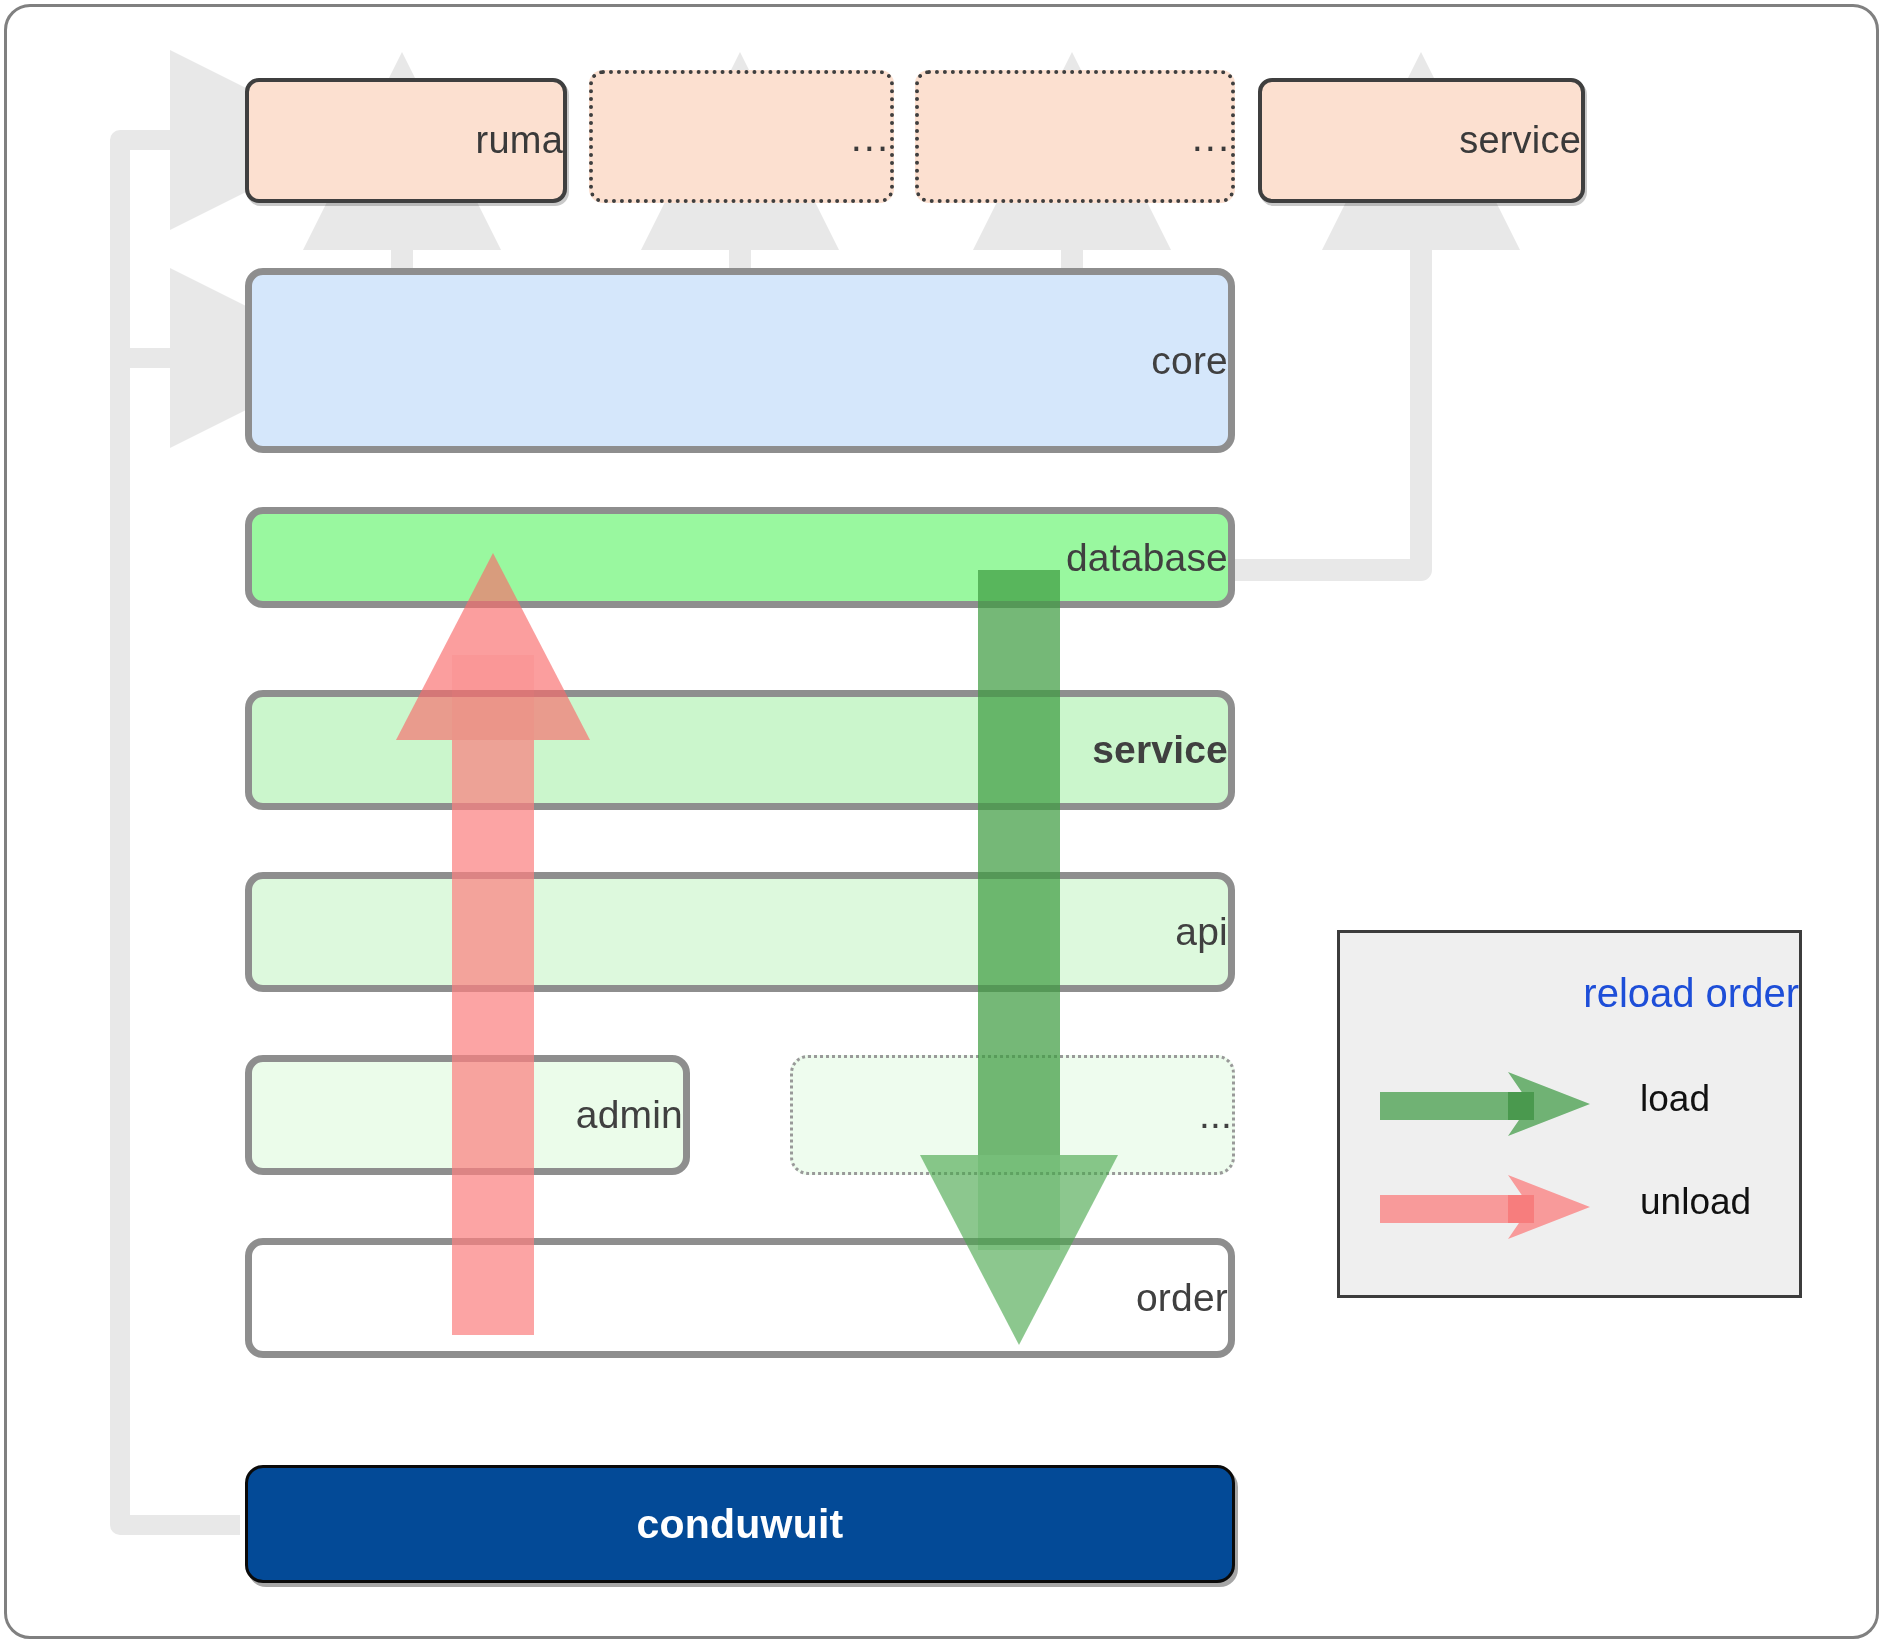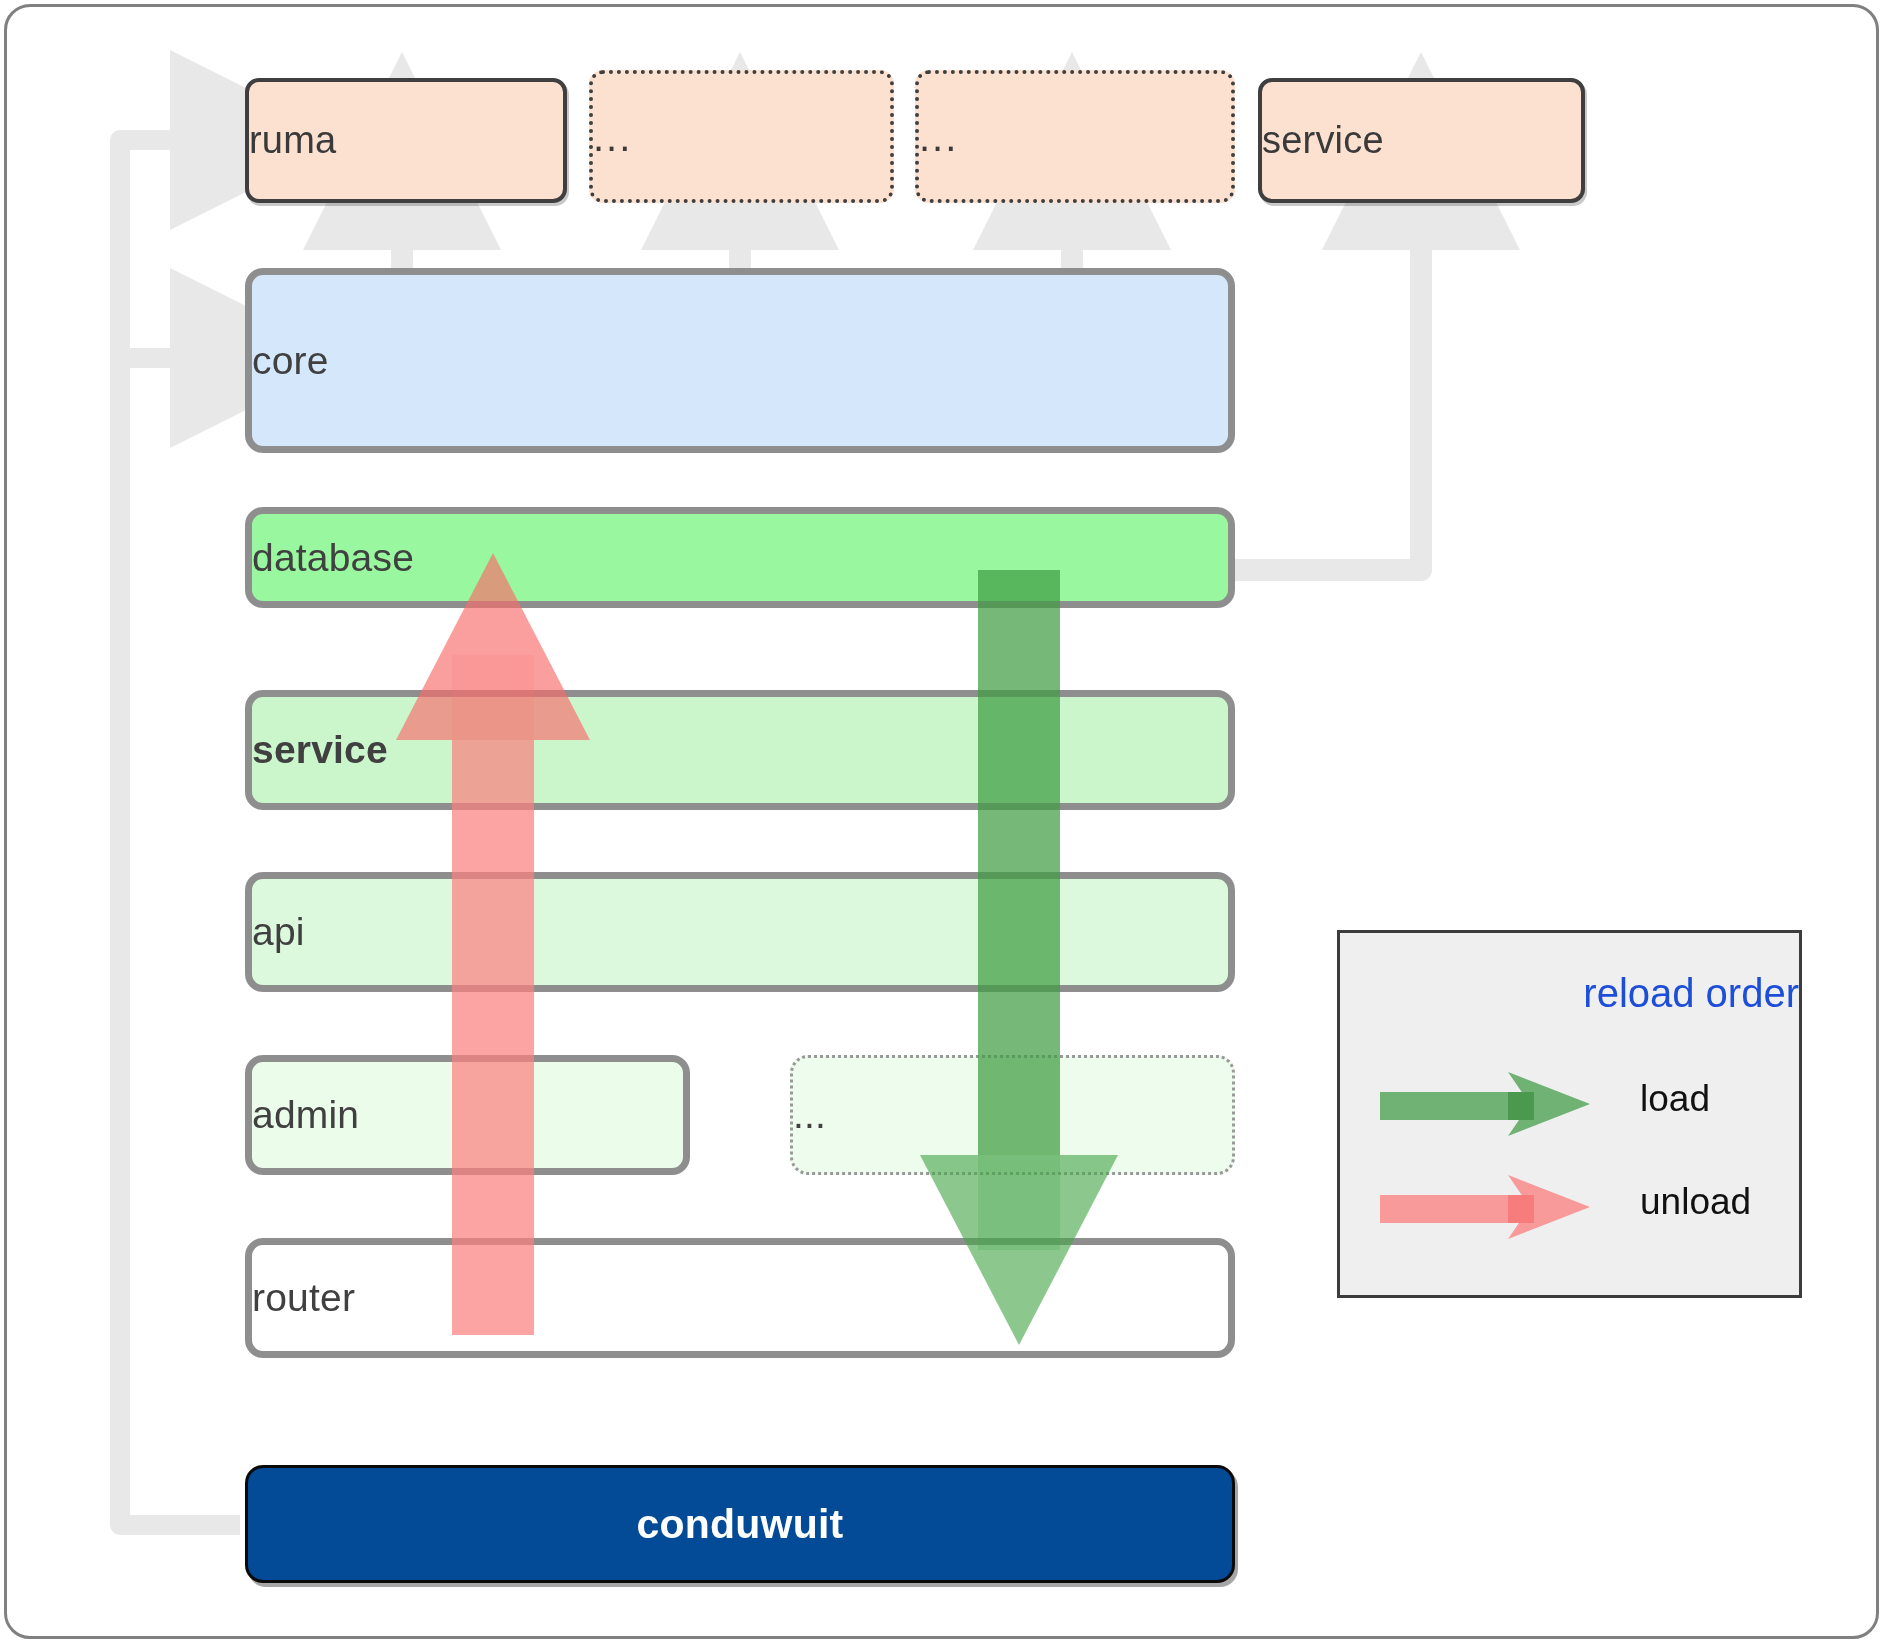--- a/index.html
+++ b/index.html
@@ -29,21 +29,21 @@
     border-radius: 26px;
     box-sizing: border-box;
     background: #ffffff;
   }
 
   .layer {
     position: absolute;
     box-sizing: border-box;
     display: flex;
     align-items: center;
-    justify-content: flex-start;
+    justify-content: flex-end;
     font-size: 39px;
     color: #404040;
     letter-spacing: 0.2px;
   }
 
   
   .crate {
     border-radius: 14px;
     background: #fce0d0;
     font-size: 38px;
@@ -215,21 +215,21 @@
 
   <div class="layer stack box-admin" style="left:245px; top:1055px; width:445px; height:120px;">
     <span>admin</span>
   </div>
 
   <div class="layer stack dotted box-ellipsis" style="left:790px; top:1055px; width:445px; height:120px;">
     <span class="dots">...</span>
   </div>
 
   <div class="layer stack box-router" style="left:245px; top:1238px; width:990px; height:120px;">
-    <span>router</span>
+    <span>order</span>
   </div>
 
   <div class="layer box-conduwuit" style="left:245px; top:1465px; width:990px; height:118px; display:flex; align-items:center; justify-content:center;">
     <span>conduwuit</span>
   </div>
 
   <svg id="overlay-arrows" viewBox="0 0 1883 1643" xmlns="http://www.w3.org/2000/svg">
 
     <g opacity="0.72">
       <rect x="452" y="655" width="82" height="680" fill="#fb8080"></rect>

